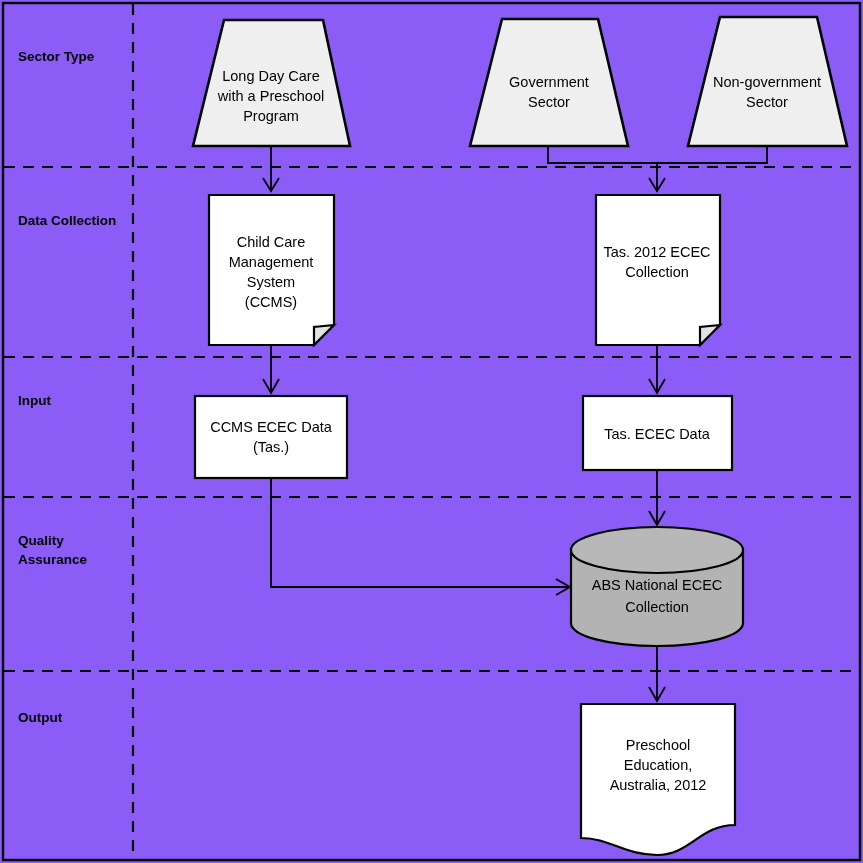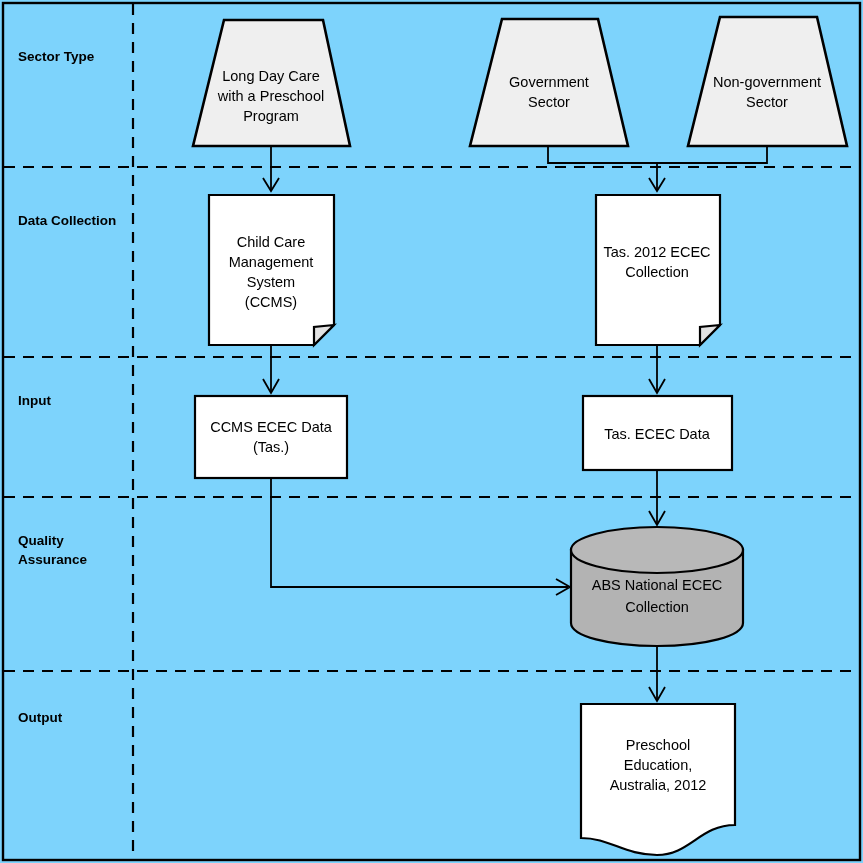--- a/index.html
+++ b/index.html
@@ -7,21 +7,21 @@
     padding: 0;
     background: #ffffff;
   }
   body {
     font-family: "Liberation Sans", sans-serif;
   }
   #canvas {
     position: relative;
     width: 863px;
     height: 863px;
-    background: #7dd3fc;
+    background: #8b5cf6;
     overflow: hidden;
   }
   #diagram-svg {
     position: absolute;
     top: 0;
     left: 0;
     width: 863px;
     height: 863px;
   }
   .lane-label {

